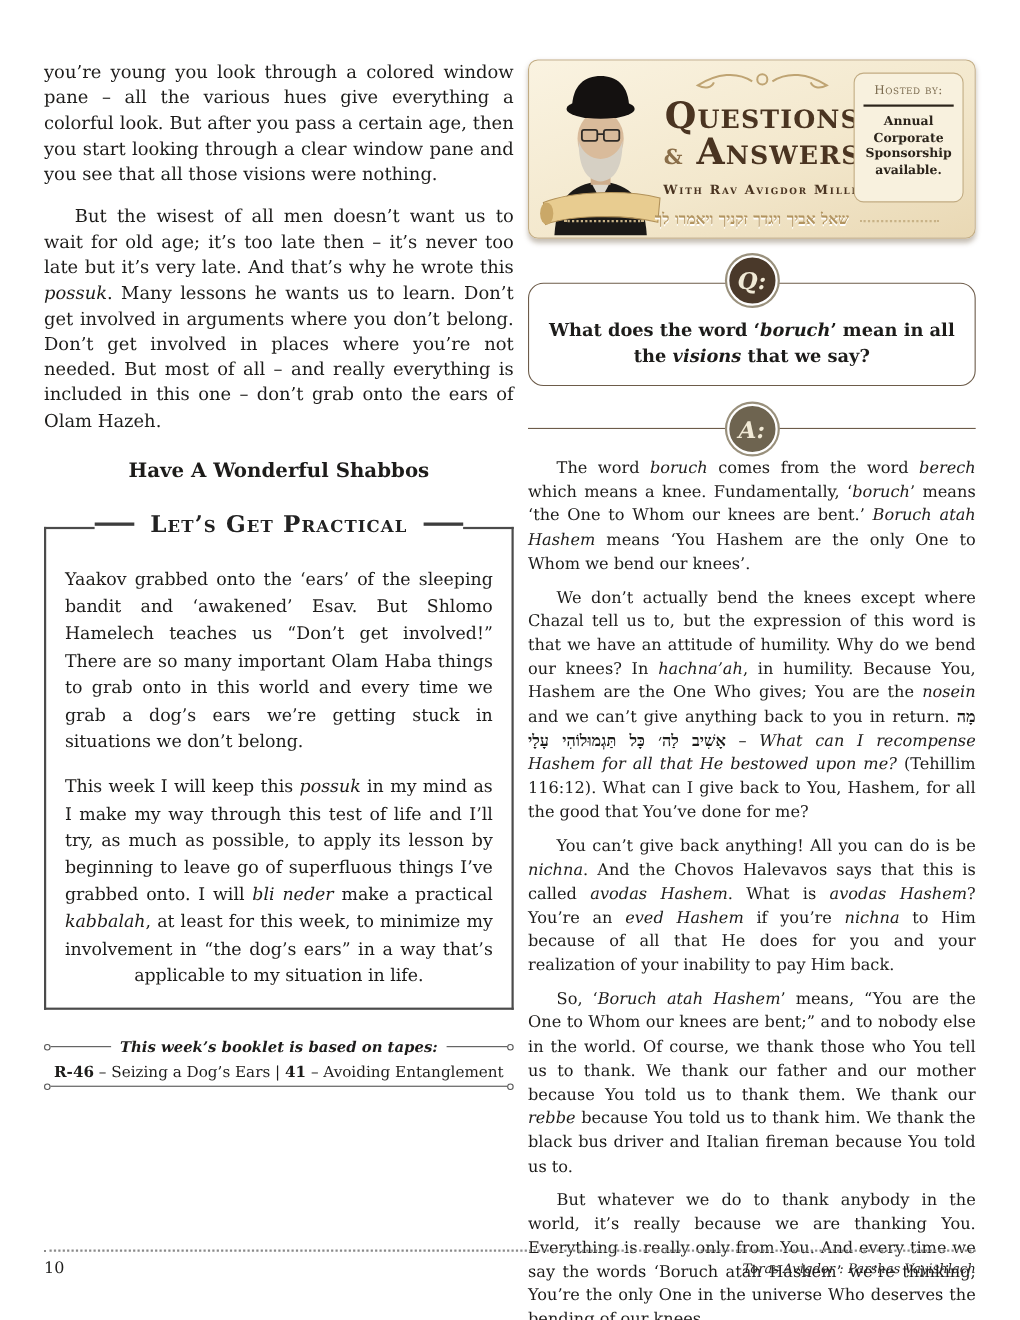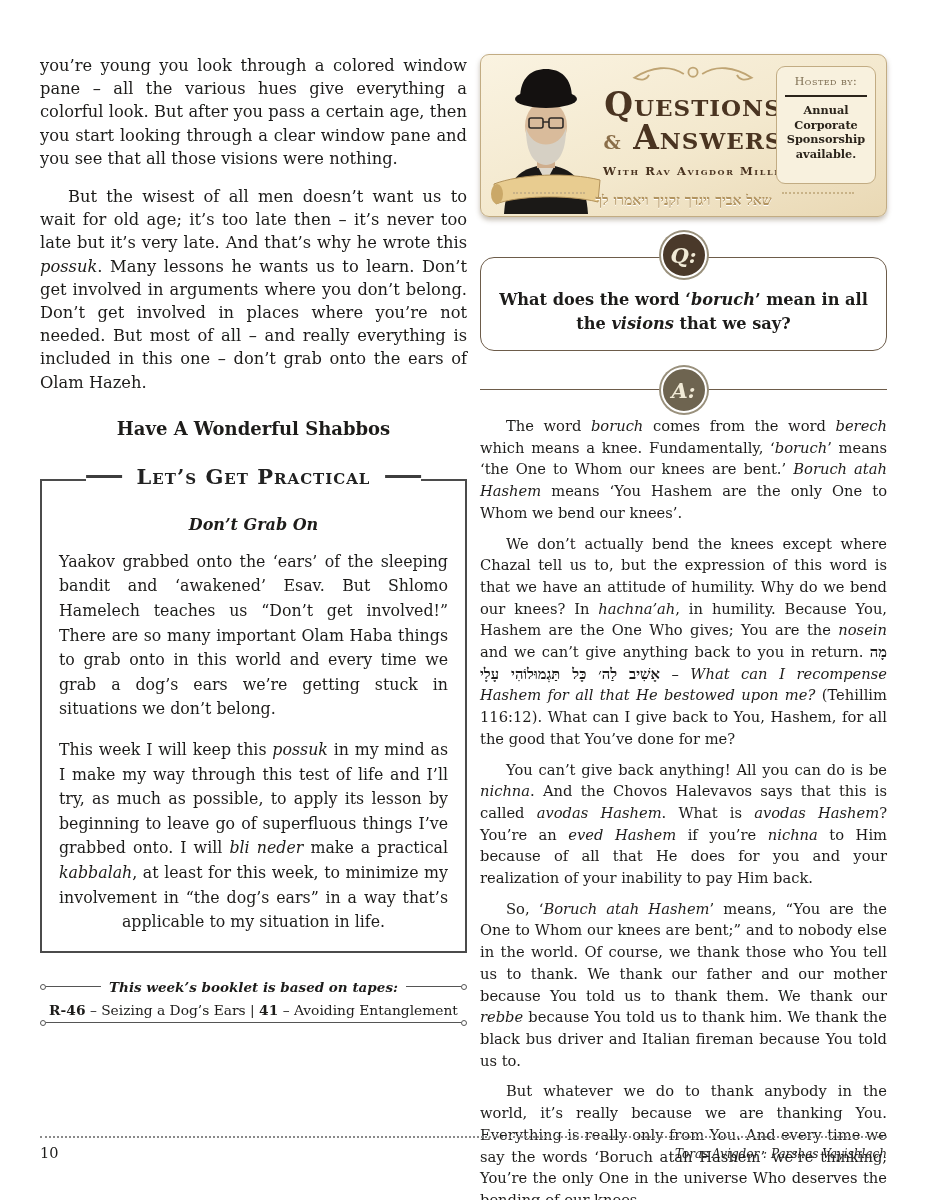--- a/index.html
+++ b/index.html
@@ -71,21 +71,21 @@
   }
   .hosted-box {
     position:absolute; right:10px; top:11px; width:100px; height:118px;
     background:#f8f1de; border:1px solid #c2ac83; border-radius:9px; padding:8px 6px;
     text-align:center;
   }
   .hosted-label { font-variant:small-caps; font-size:11px; letter-spacing:.5px; color:#7c6c50; }
   .hosted-sep { border-top:2px solid #2b241b; margin:7px 2px 6px; }
   .hosted-note { font-weight:bold; font-size:11.3px; line-height:14.5px; color:#2b241b; }
   .hebrew-strip {
-    position:absolute; bottom:7px; left:0; right:0; display:flex; justify-content:center; gap:10px;
+    position:absolute; bottom:7px; left:0; right:0; display:flex; align-items:center; justify-content:center; gap:10px;
   }
   .heb-dots { width:72px; border-top:2px dotted #c8b287; }
   .heb-text { font-size:14px; font-weight:bold; color:#b29460; text-shadow:0 1px 0 #fff; }
 
   .qa-badge {
     width:46px; height:46px; border-radius:50%; border:2px solid #ffffff;
     box-shadow:0 0 0 2px #99907c; display:flex; align-items:center; justify-content:center;
     font-size:21px; font-weight:bold; font-style:italic; color:#f1ead6;
   }
   .badge-q { background:#4a392a; }
@@ -126,21 +126,20 @@
     <p class="body-par indent"><span>But the wisest of all men doesn’t want us to wait for old age; it’s too late then – it’s never too late but it’s very late. And that’s why he wrote this </span><span class="it">possuk</span><span>. Many lessons he wants us to learn. Don’t get involved in arguments where you don’t belong. Don’t get involved in places where you’re not needed. But most of all – and really everything is included in this one – don’t grab onto the ears of Olam Hazeh.</span></p>
 
     <div class="shabbos-heading">Have A Wonderful Shabbos</div>
 
     <div class="practical-box">
       <div class="practical-title">
         <span class="rule"></span>
         <span class="txt">Let’s Get Practical</span>
         <span class="rule"></span>
       </div>
-      <div class="practical-sub">Don’t Grab On</div>
       <p class="practical-par"><span>Yaakov grabbed onto the ‘ears’ of the sleeping bandit and ‘awakened’ Esav. But Shlomo Hamelech teaches us “Don’t get involved!” There are so many important Olam Haba things to grab onto in this world and every time we grab a dog’s ears we’re getting stuck in situations we don’t belong.</span></p>
       <p class="practical-par last"><span>This week I will keep this </span><span class="it">possuk</span><span> in my mind as I make my way through this test of life and I’ll try, as much as possible, to apply its lesson by beginning to leave go of superfluous things I’ve grabbed onto. I will </span><span class="it">bli neder</span><span> make a practical </span><span class="it">kabbalah</span><span>, at least for this week, to minimize my involvement in “the dog’s ears” in a way that’s applicable to my situation in life.</span></p>
     </div>
 
     <div class="tapes">
       <div class="tape-rule">
         <span class="loop"></span>
         <span class="tline"></span>
         <span class="tape-head">This week’s booklet is based on tapes:</span>
         <span class="tline"></span>

